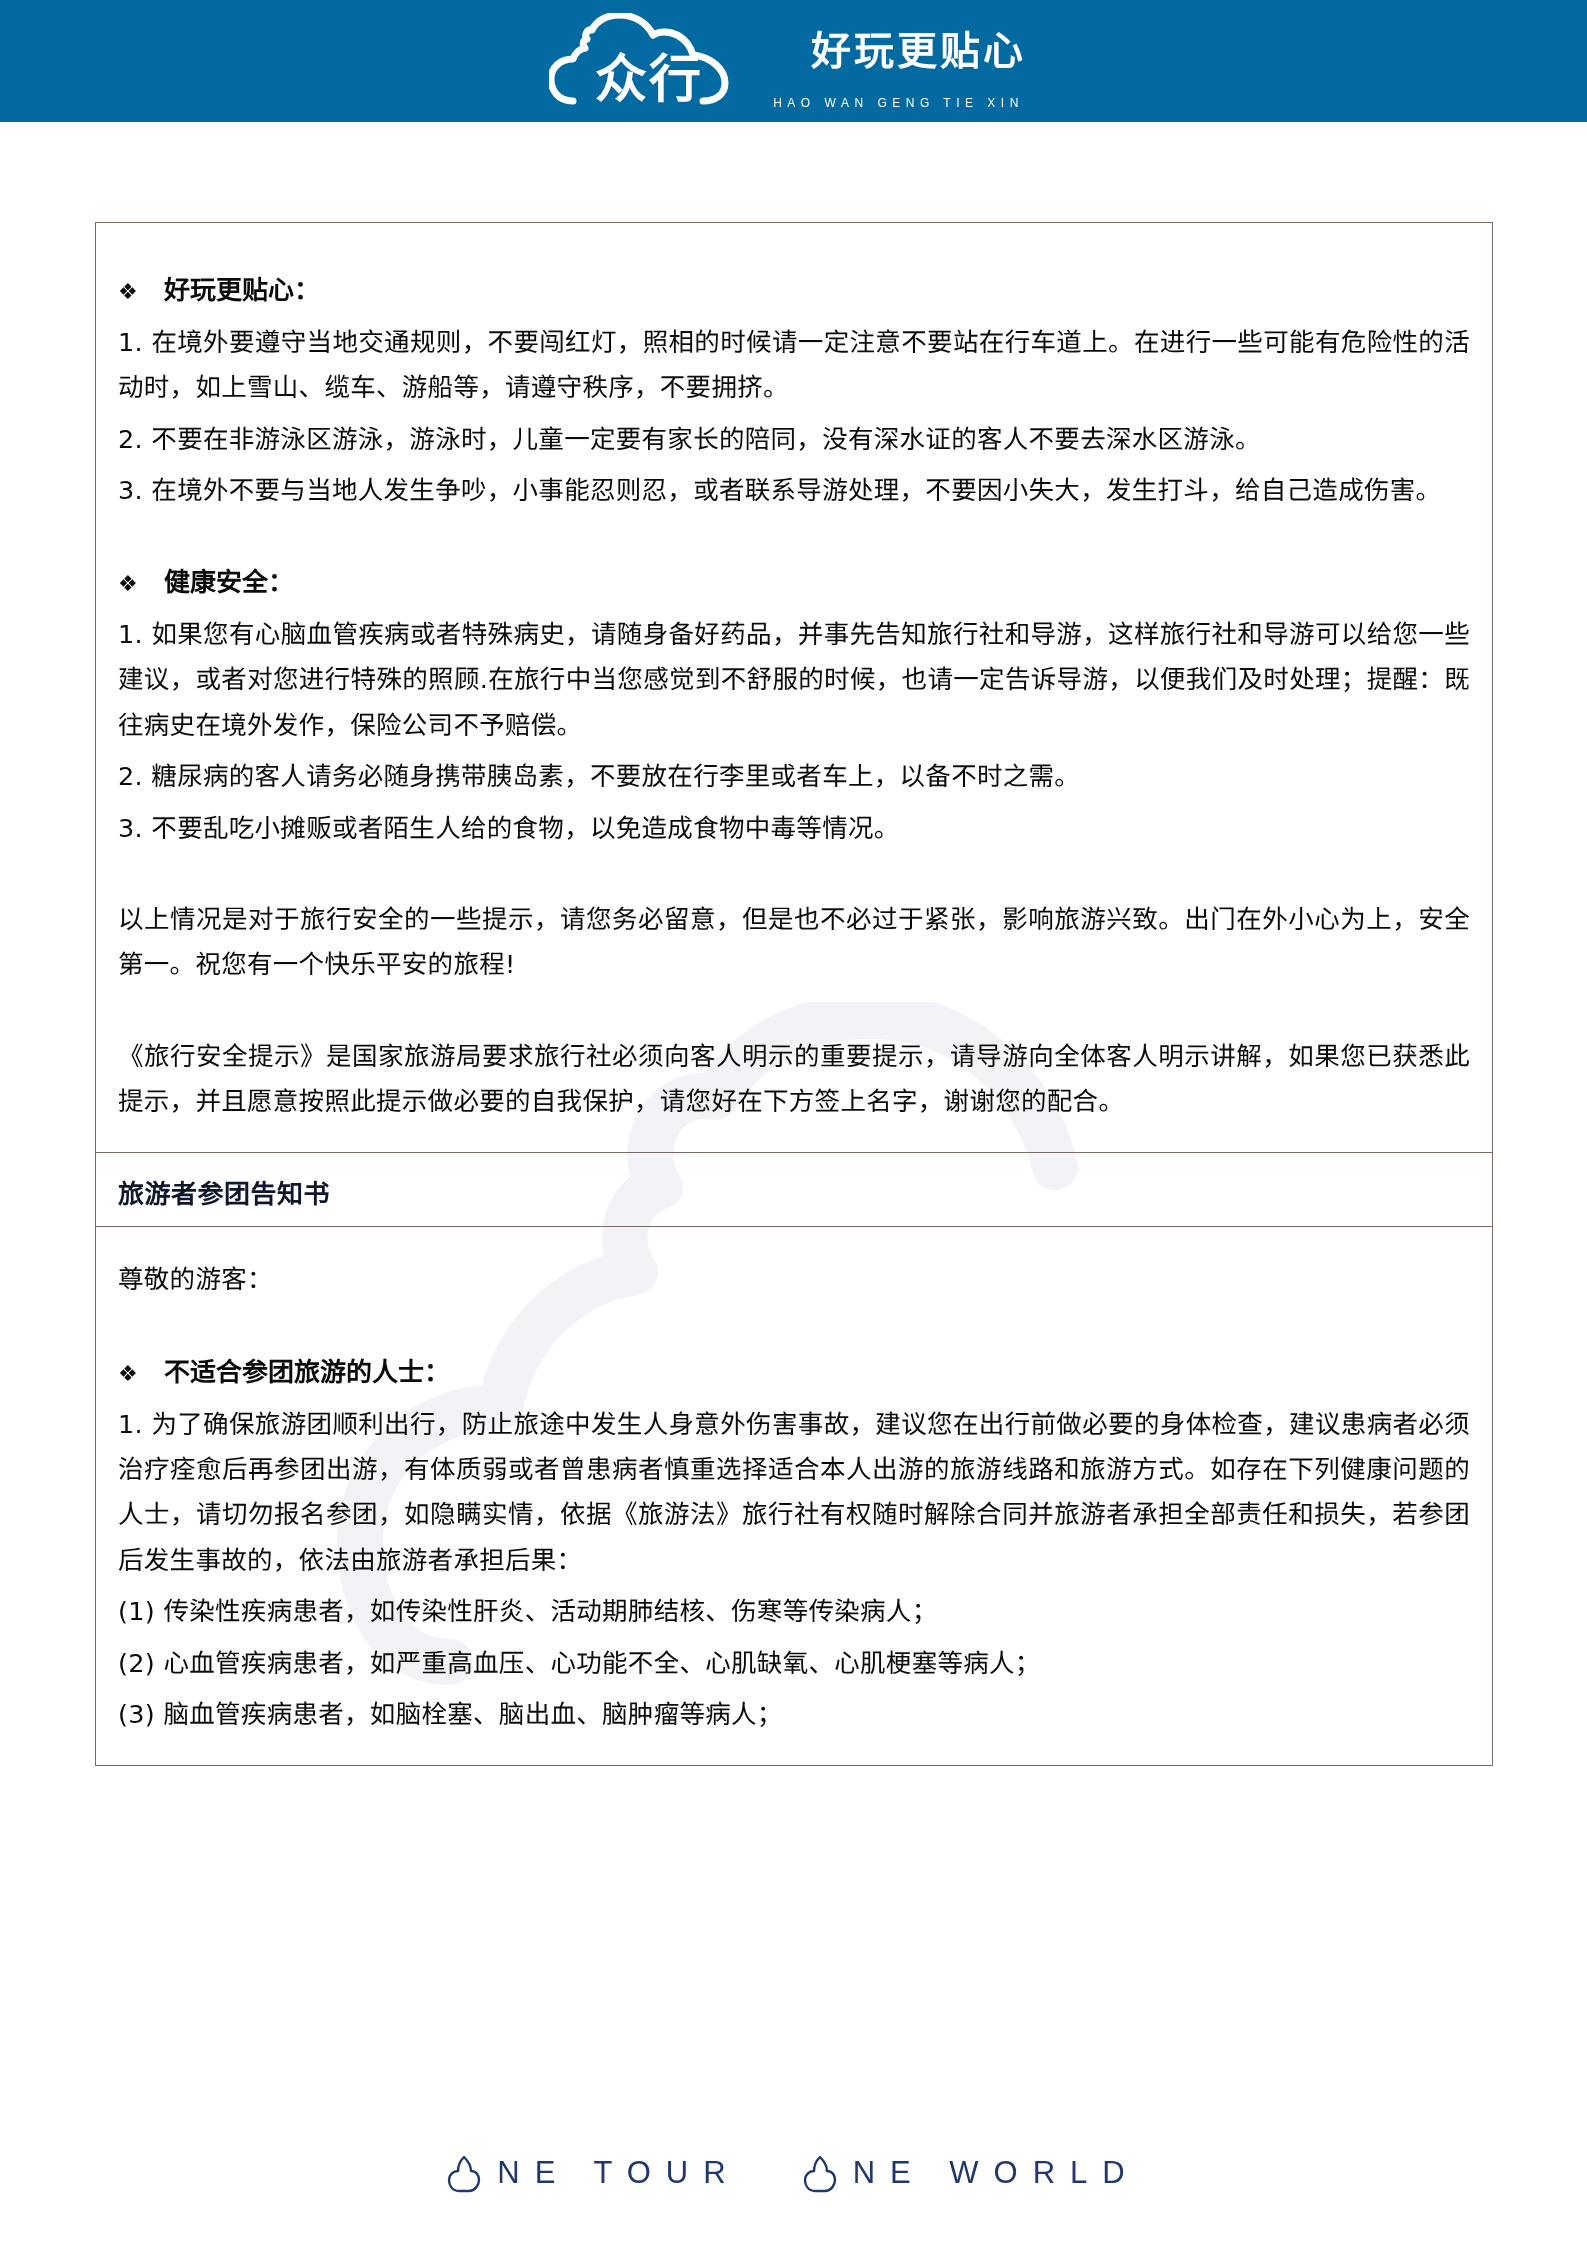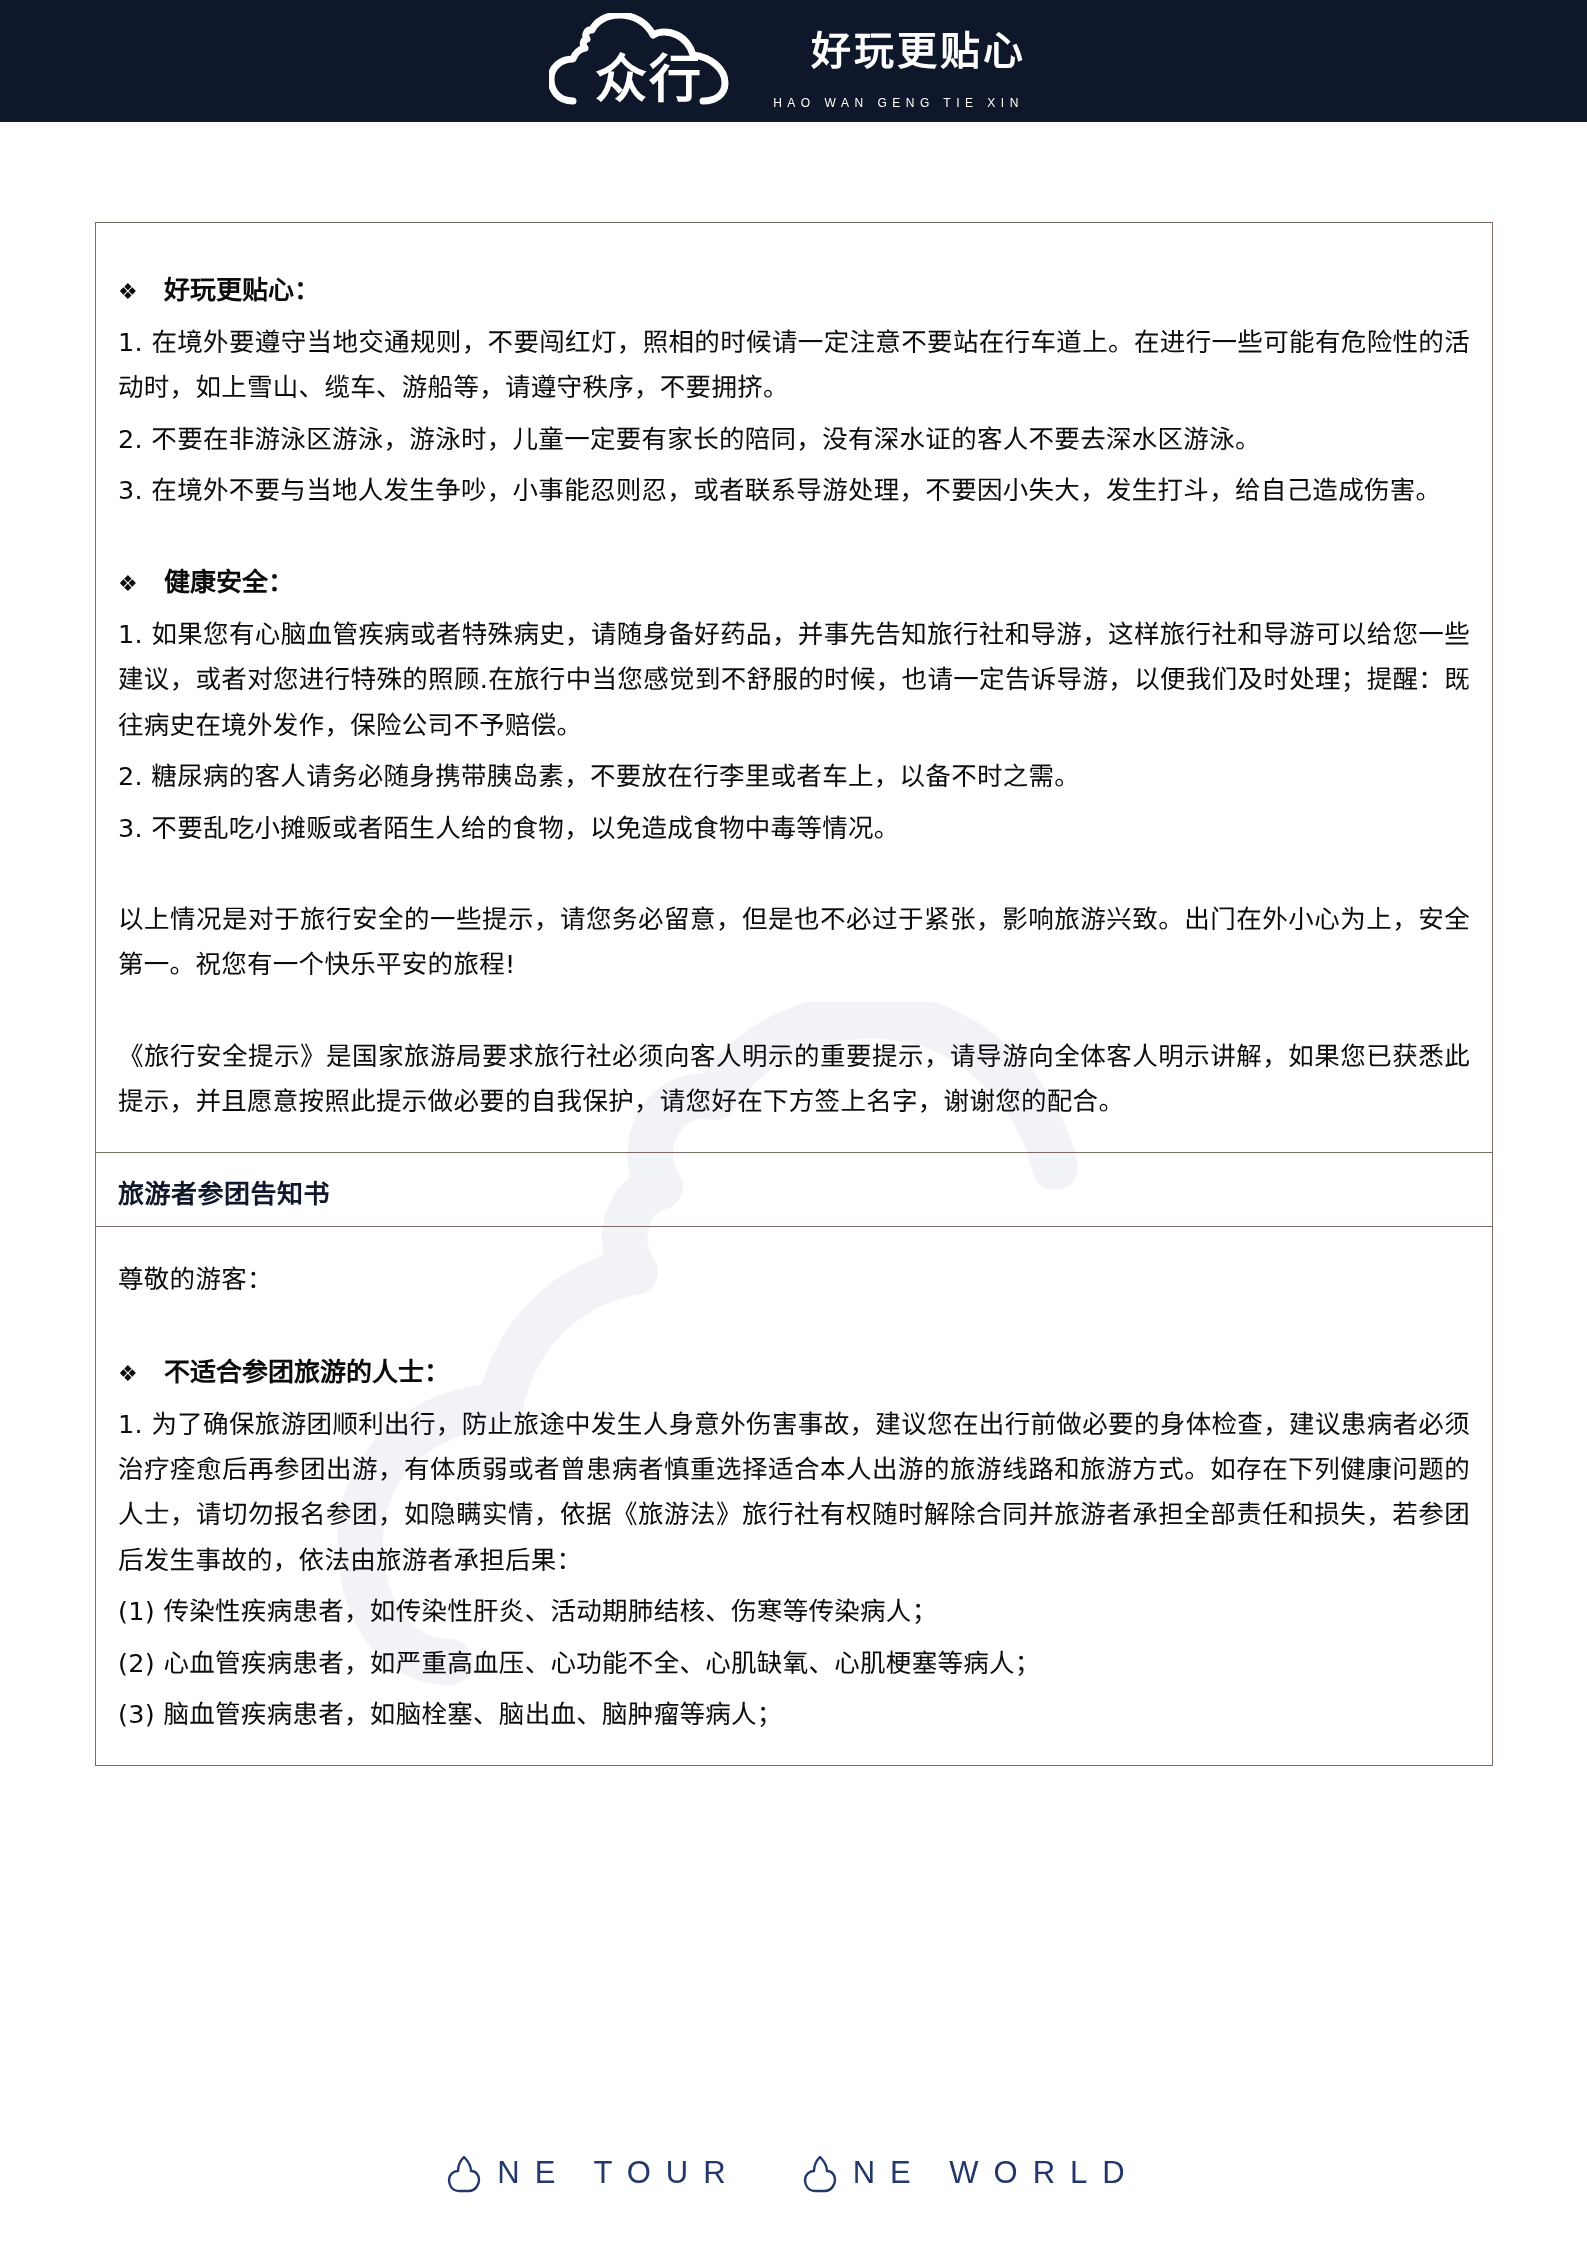--- a/index.html
+++ b/index.html
@@ -14,21 +14,21 @@
     font-family: "Liberation Sans", "DejaVu Sans", sans-serif;
     overflow: hidden;
   }
 
   
   .header-bar {
     position: absolute;
     left: 0; top: 0;
     width: 1587px;
     height: 122px;
-    background: #0f172a;
+    background: #0369a1;
     display: flex;
     align-items: center;
     justify-content: center;
   }
   .logo-wrap {
     display: flex;
     align-items: center;
     gap: 22px;
     transform: translateX(-6px);
   }

